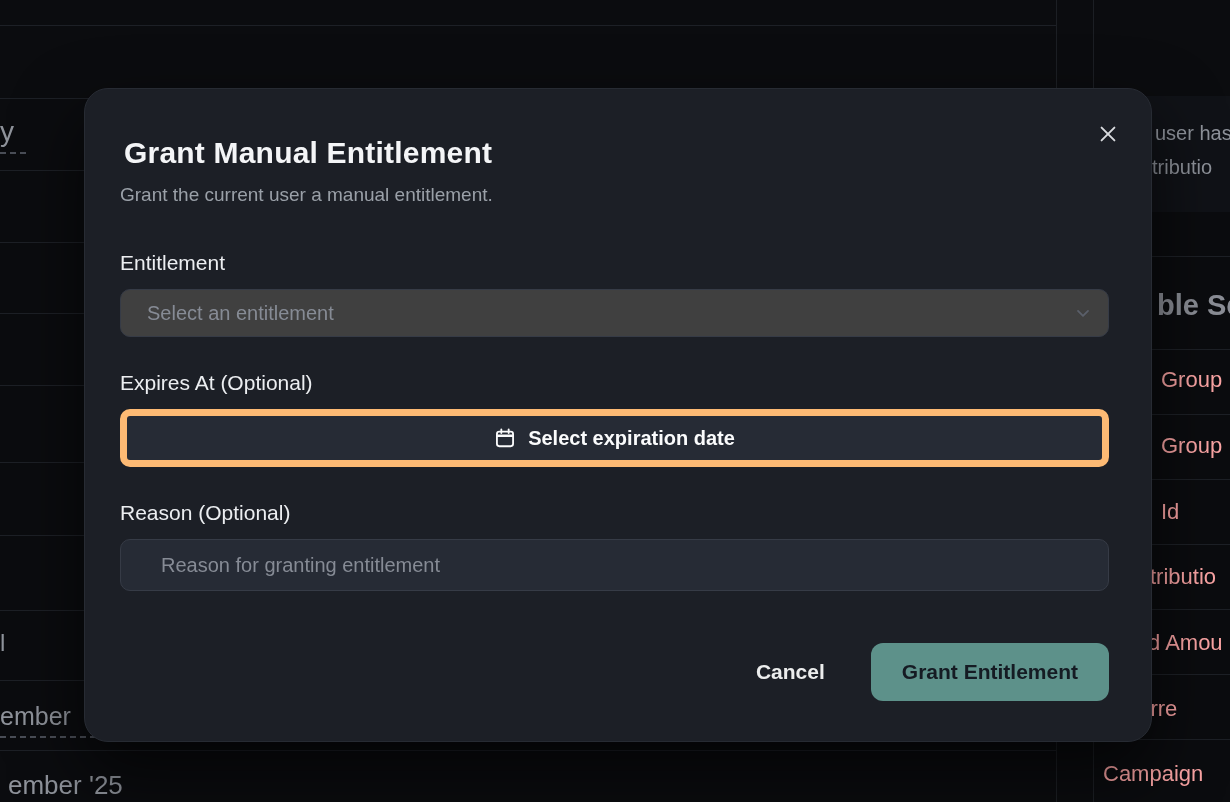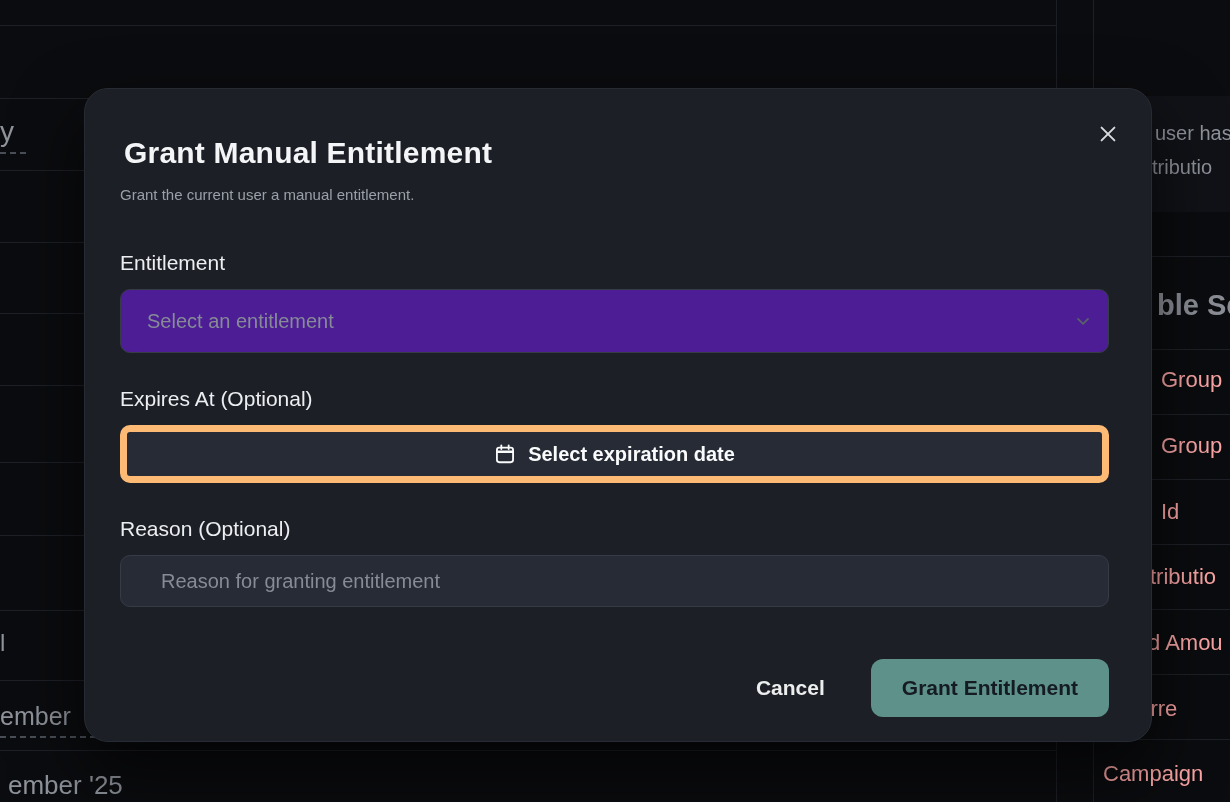--- a/index.html
+++ b/index.html
@@ -20,33 +20,33 @@
   .dash{position:absolute;border-top:2px dashed #4a4e57;height:0;}
   
   .modal{
     position:absolute;left:84px;top:88px;width:1068px;height:654px;z-index:10;
     background:#1c1f26;border:1px solid #272b33;border-radius:24px;
     box-sizing:border-box;padding:42px 42px 0 35px;
     box-shadow:0 30px 70px rgba(0,0,0,.65);
     color:#f2f3f5;
   }
   .modal h1{margin:4px;font-size:30px;line-height:36px;font-weight:700;letter-spacing:.2px;color:#f4f5f7;}
-  .subtitle{margin:12px 0 0 0;font-size:15px;line-height:24px;color:#9aa0a8;font-weight:400;}
+  .subtitle{margin:12px 0 0 0;font-size:19px;line-height:24px;color:#9aa0a8;font-weight:400;}
   .close-btn{
     position:absolute;top:32px;right:30px;width:26px;height:26px;
     background:none;border:none;padding:0;cursor:pointer;color:#d9dbdf;
     display:flex;align-items:center;justify-content:center;
   }
   .field-label{display:block;font-size:21px;line-height:24px;color:#eceef1;font-weight:500;}
   .f1{margin-top:44px;}
   .f2{margin-top:34px;}
   .f3{margin-top:34px;}
   .select-box{
-    margin-top:14px;height:64px;border-radius:10px;box-sizing:border-box;
-    background:#4c1d95;border:1px solid #363b46;
+    margin-top:14px;height:48px;border-radius:10px;box-sizing:border-box;
+    background:#404040;border:1px solid #363b46;
     display:flex;align-items:center;justify-content:space-between;
     padding:0 15px 0 26px;cursor:pointer;
   }
   .select-box .ph{font-size:20px;color:#868b95;}
   .date-btn{
     margin-top:14px;width:100%;height:58px;border-radius:10px;box-sizing:border-box;
     background:#262b35;border:7px solid #fdba74;cursor:pointer;
     display:flex;align-items:center;justify-content:center;gap:12px;
     color:#fafbfc;font-size:20px;font-weight:700;font-family:inherit;
   }

